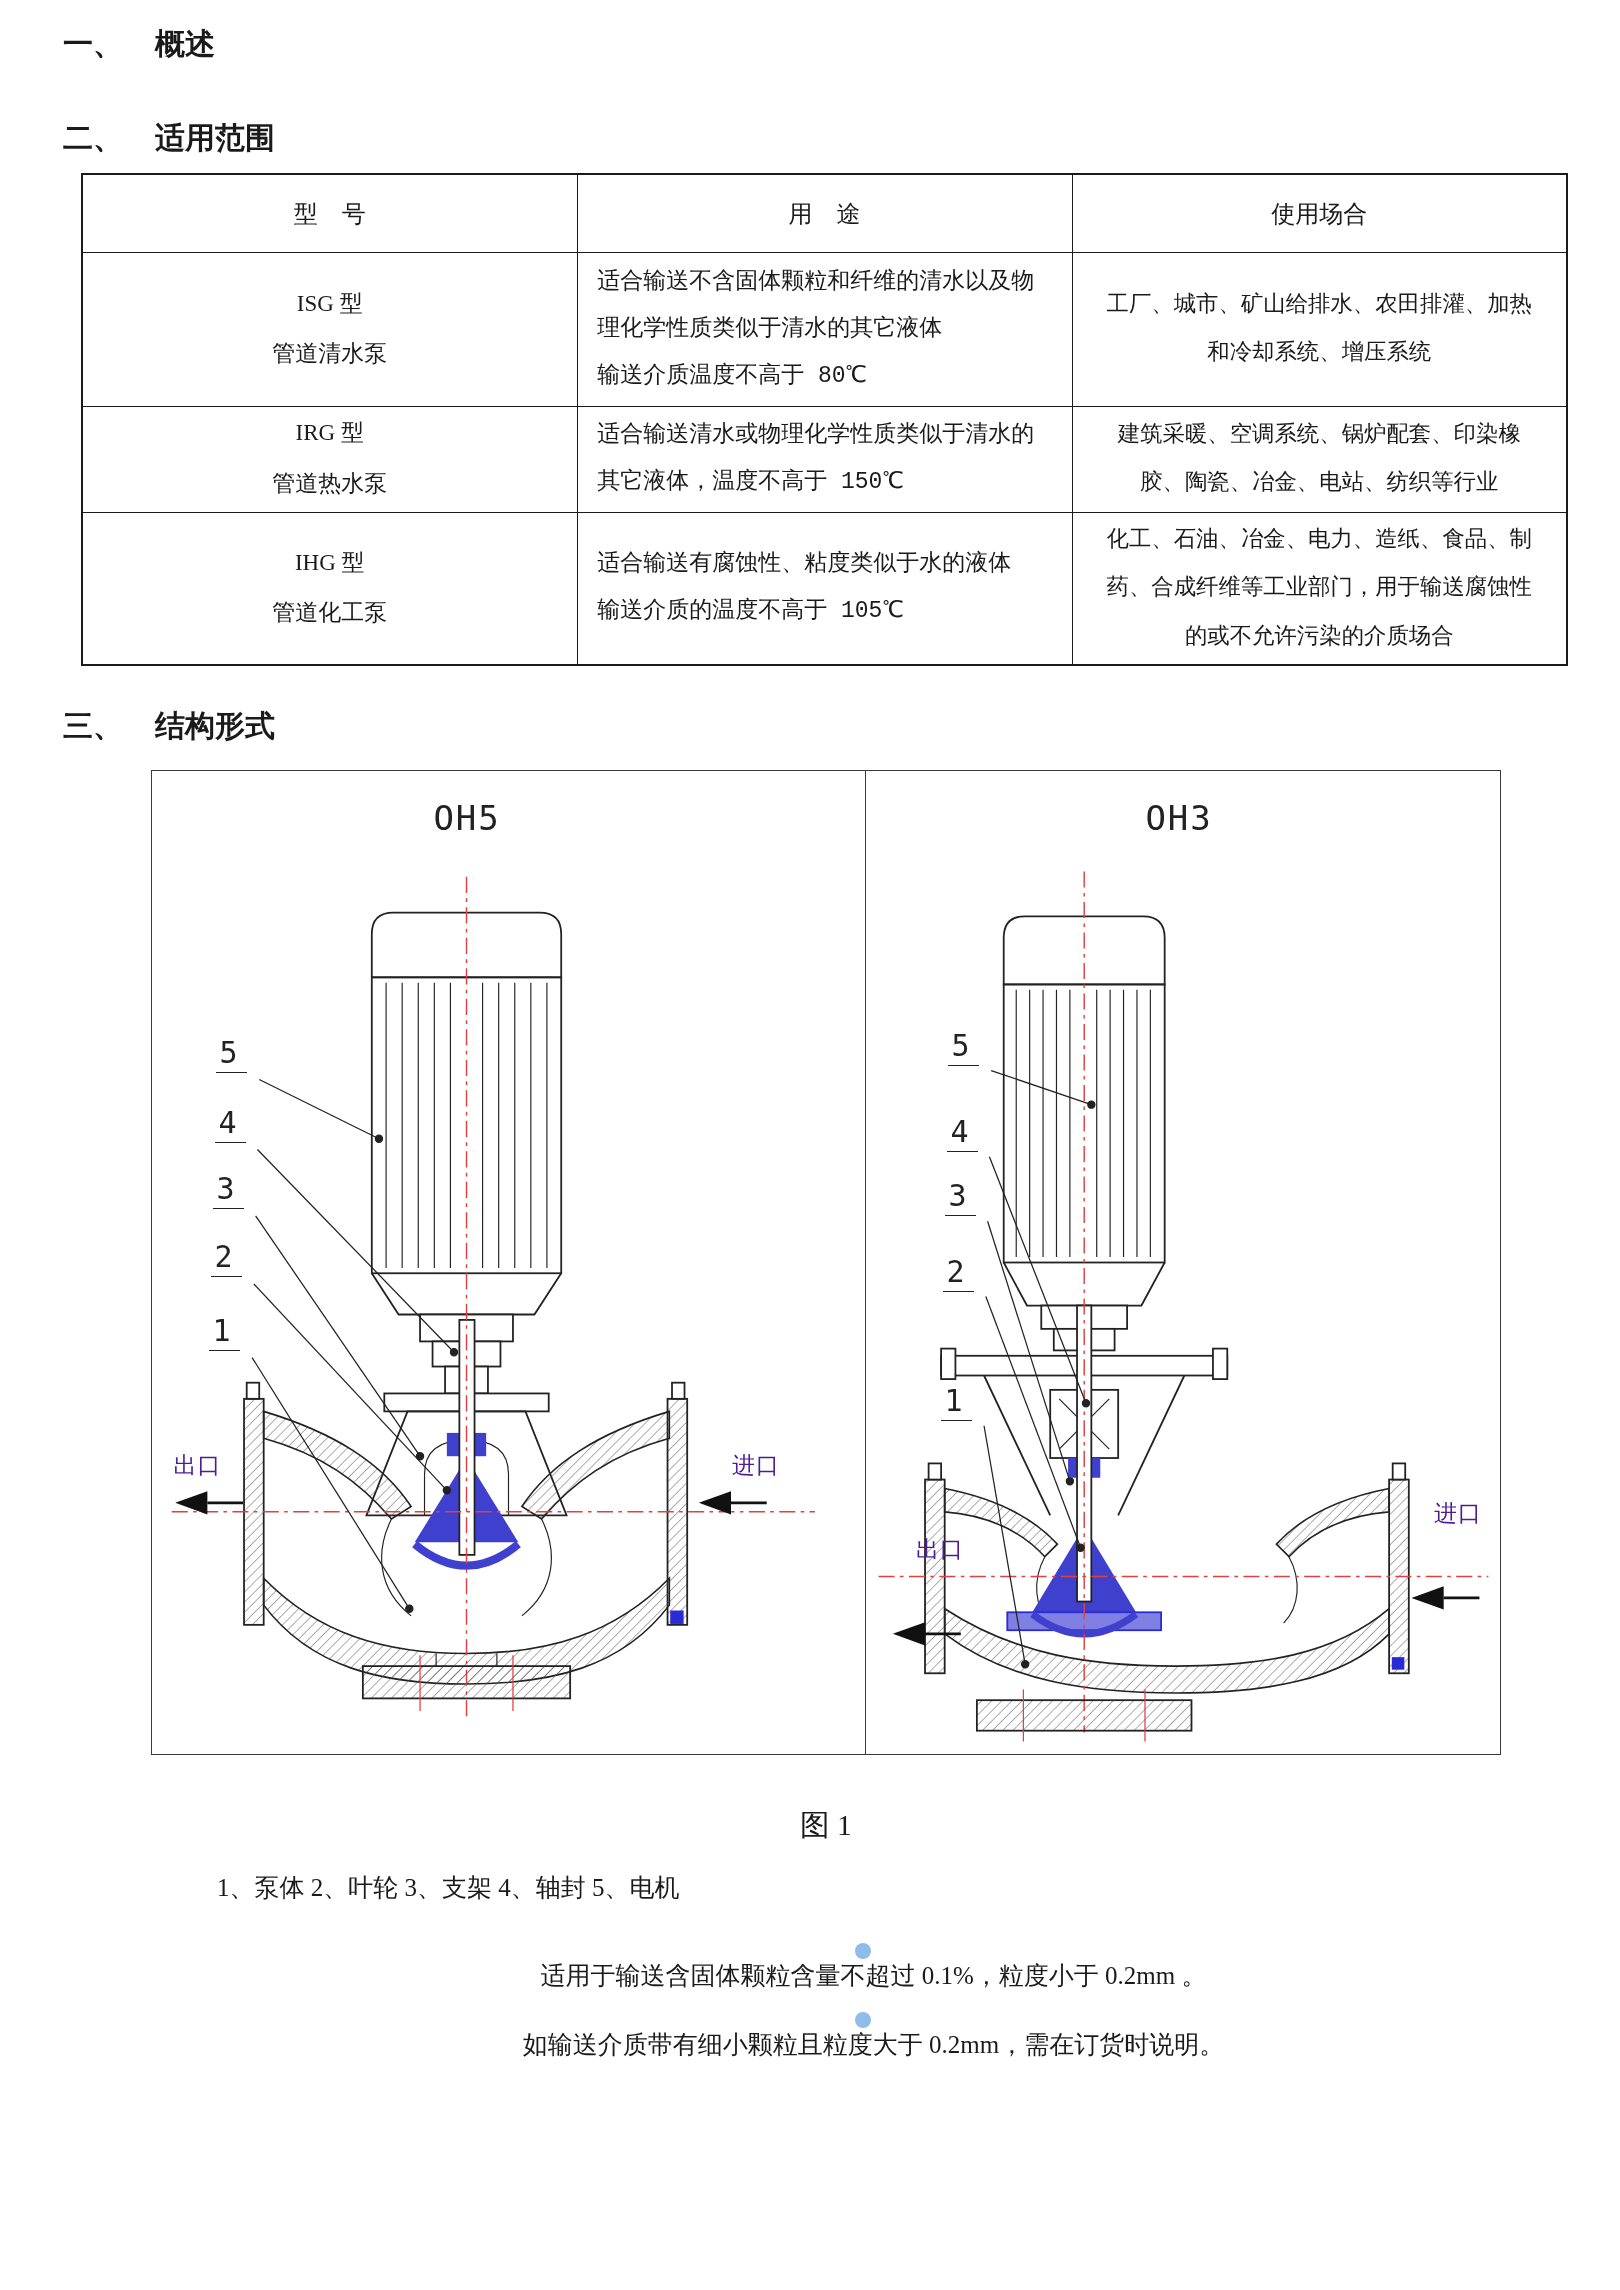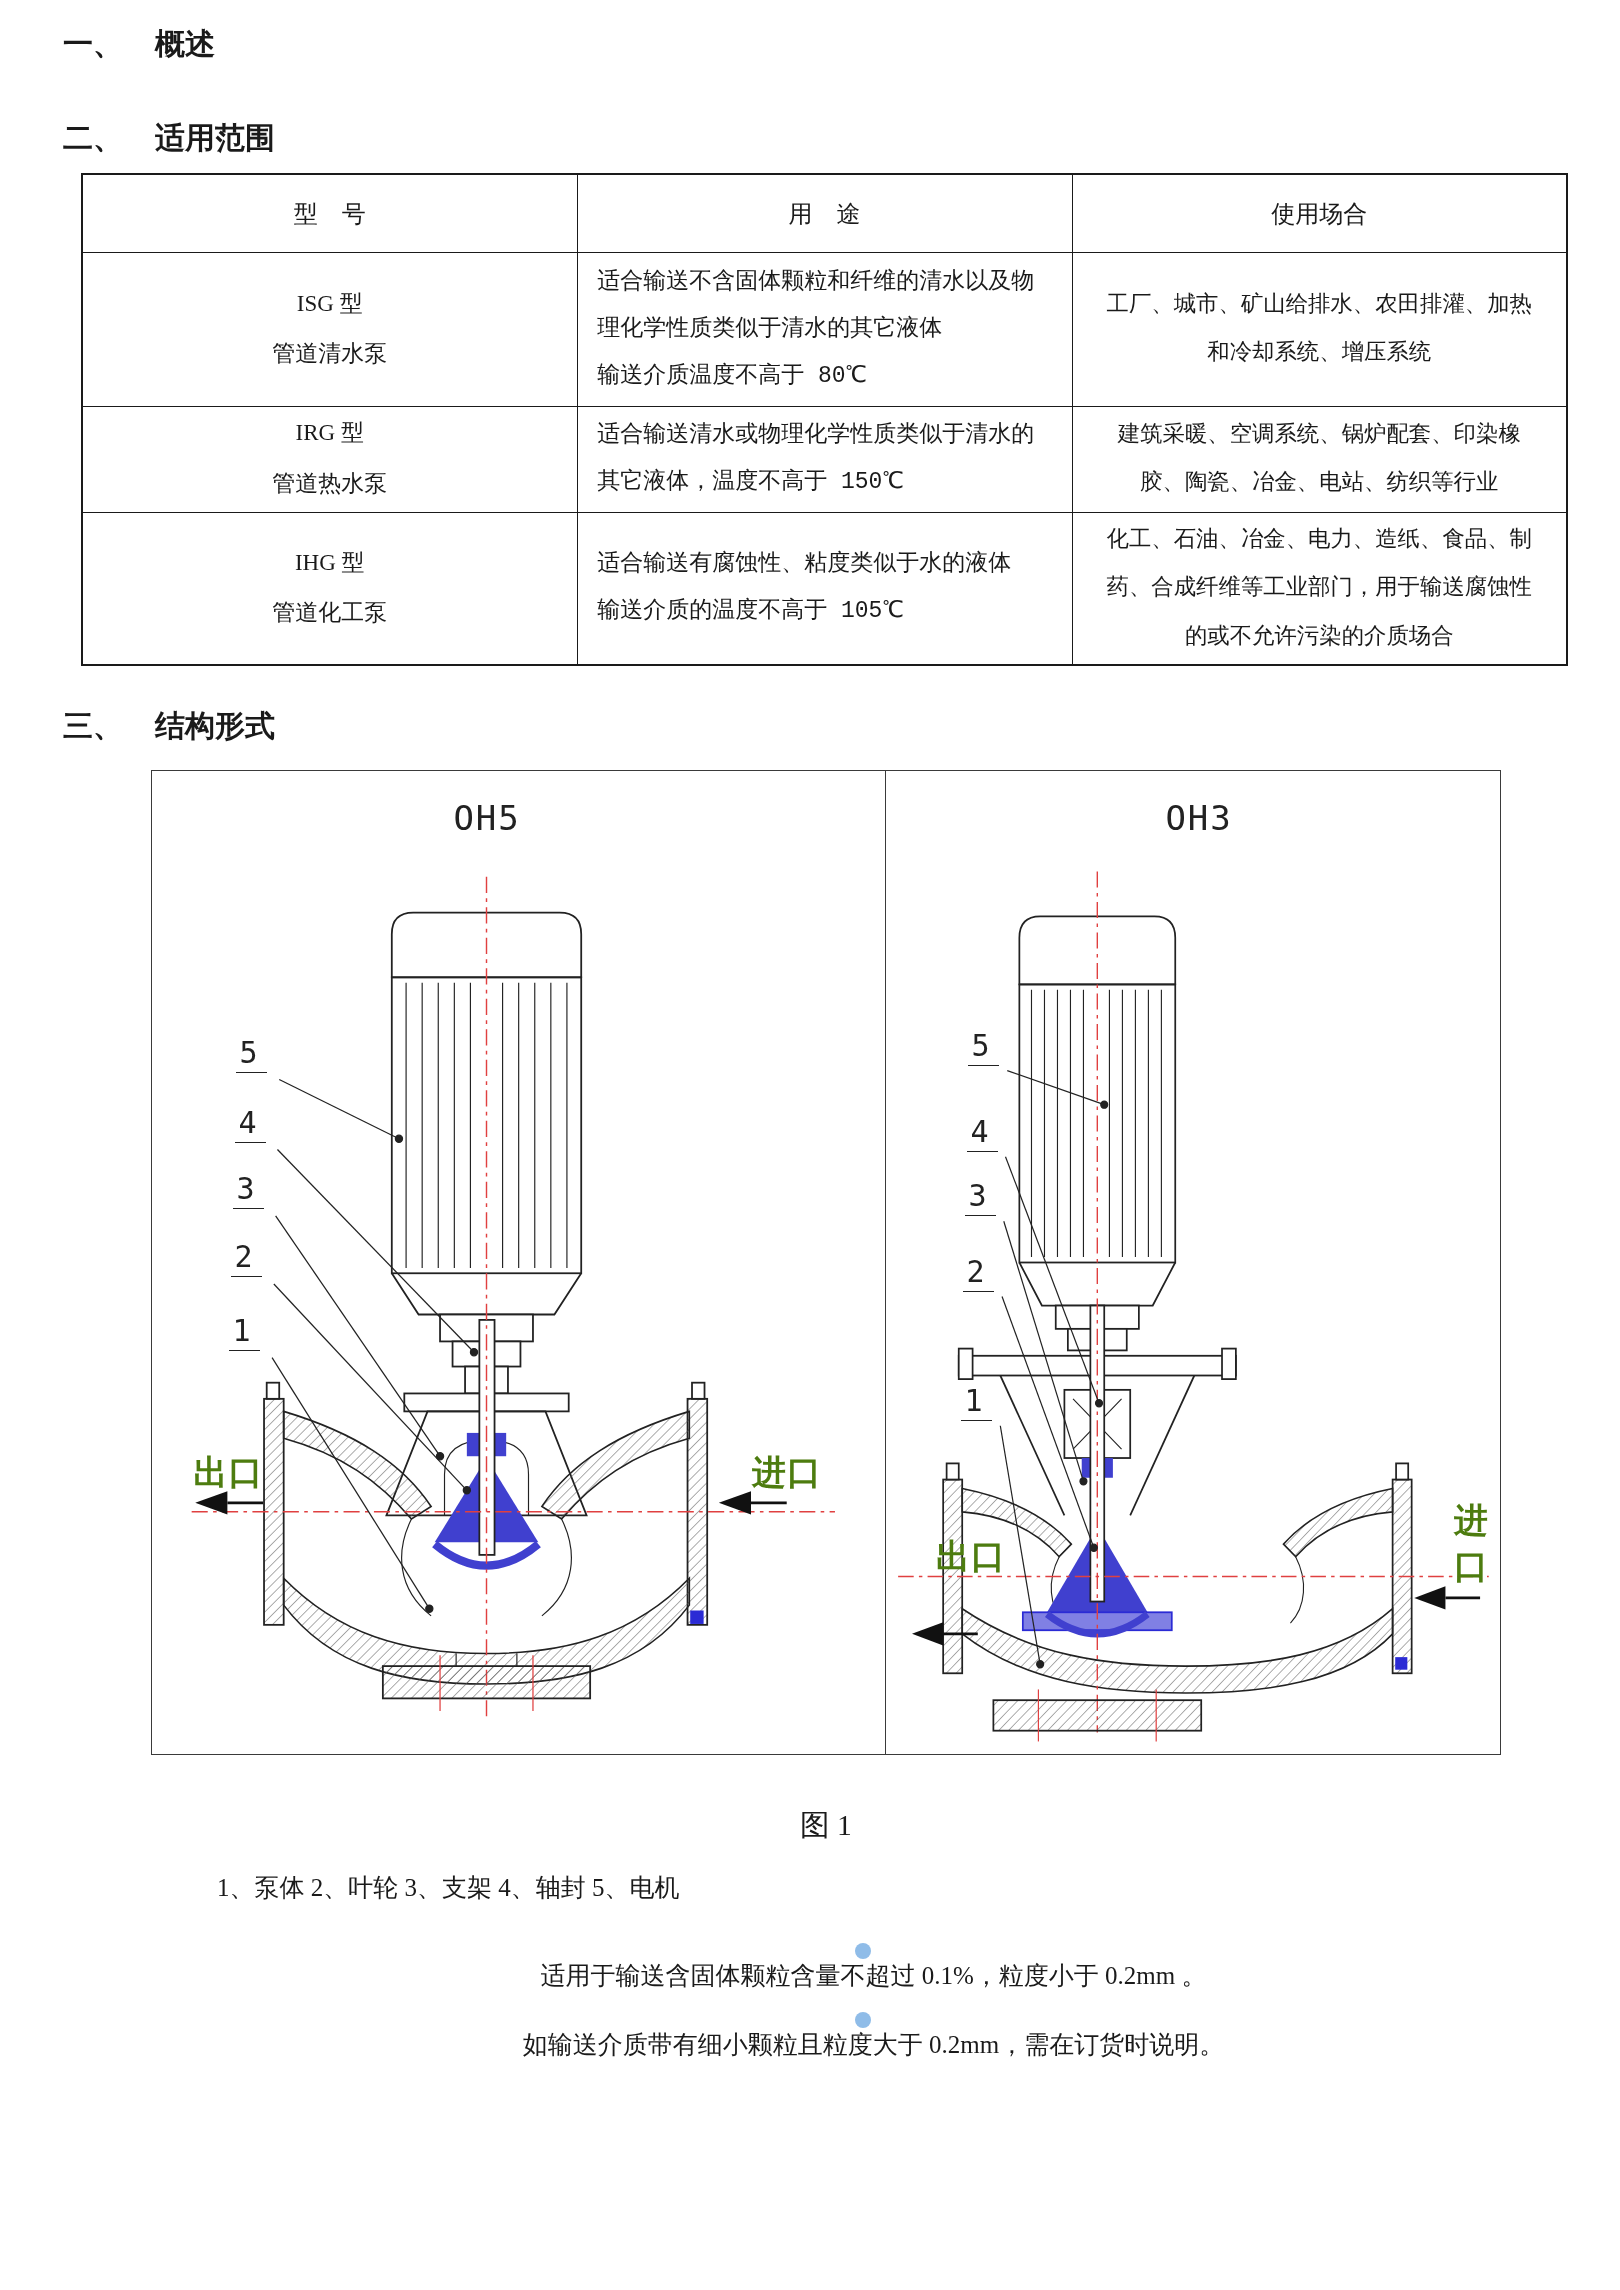--- a/index.html
+++ b/index.html
@@ -36,36 +36,36 @@
   table.apply th{font-size:24px;height:75px;text-align:center;}
   td.c-model{width:277px;text-align:center;font-size:23px;line-height:2.2;white-space:pre-line;}
   td.c-usage{width:598px;font-size:23px;line-height:2.05;padding:5.4px 19.7px;white-space:pre-line;text-align:left;font-family:Liberation Mono, monospace;}
   td.c-occ{width:612px;font-size:22.4px;line-height:2.15;padding:3.6px 23px;text-align:center;font-family:Liberation Mono, monospace;}
   tr.r1{height:140px;} tr.r2{height:99px;} tr.r3{height:138px;}
 
   
   .figure{
     margin:23px 0 0 88px;width:1350px;height:985px;
     border:1.8px solid #3a3a3a;box-sizing:border-box;
-    display:flex;background:#fff;padding-left:20px;
+    display:flex;background:#fff;
   }
   .panel{position:relative;height:100%;}
   .panel-left{width:714px;border-right:1.8px solid #3a3a3a;box-sizing:border-box;}
   .panel-right{flex:1;}
   .panel svg{position:absolute;left:0;top:0;width:100%;height:100%;}
   .panel-label{
     position:absolute;top:27px;transform:translateX(-50%);
     font-family:"DejaVu Sans Mono",monospace;font-size:34px;color:#222;letter-spacing:1.8px;
   }
   .callout{
     position:absolute;
     font-family:"DejaVu Sans Mono",monospace;font-size:30px;color:#222;
     border-bottom:1.8px solid #222;padding:0 9px 0.9px 3.6px;line-height:1.15;
   }
-  .flow-label{position:absolute;font-size:34px;font-weight:bold;color:#4d7c0f;letter-spacing:0.9px;}
+  .flow-label{position:absolute;font-size:23px;font-weight:normal;color:#4c1d95;letter-spacing:0.9px;}
 
   
   .cl{stroke:#e04040;stroke-width:1.6;stroke-dasharray:18 6 4 6;fill:none;}
   .clt{stroke:#e04040;stroke-width:1.4;fill:none;}
   .ln{fill:none;stroke:#222;stroke-width:2;}
   .lnw{fill:#fff;stroke:#222;stroke-width:2;}
   .thin{stroke:#222;stroke-width:1.3;fill:none;}
   .leader{stroke:#222;stroke-width:1.4;}
 
   

